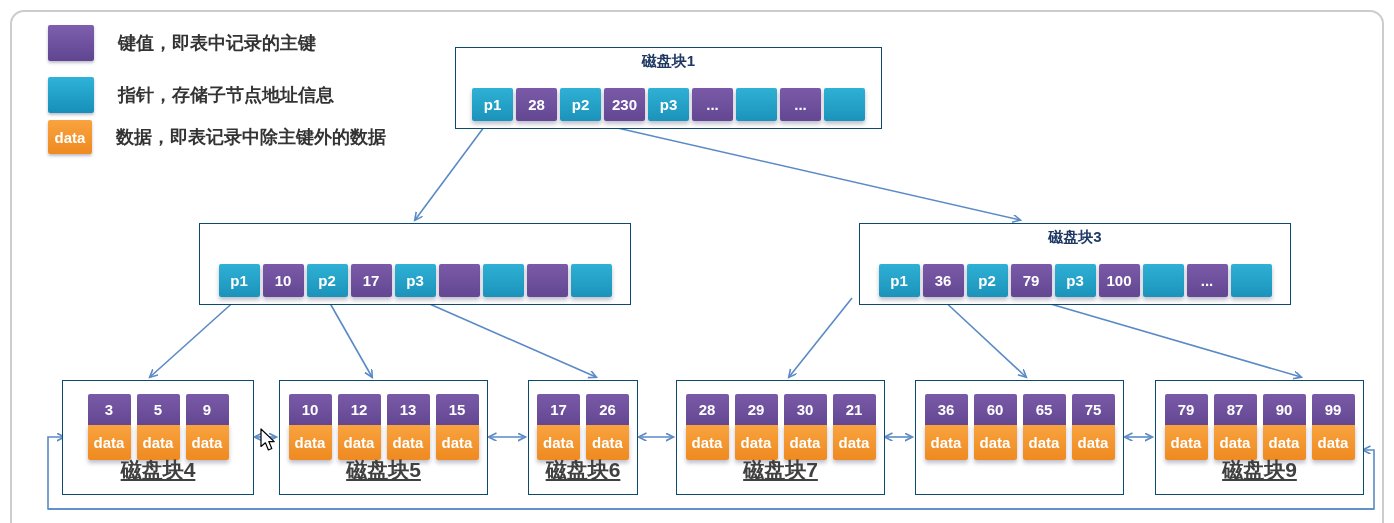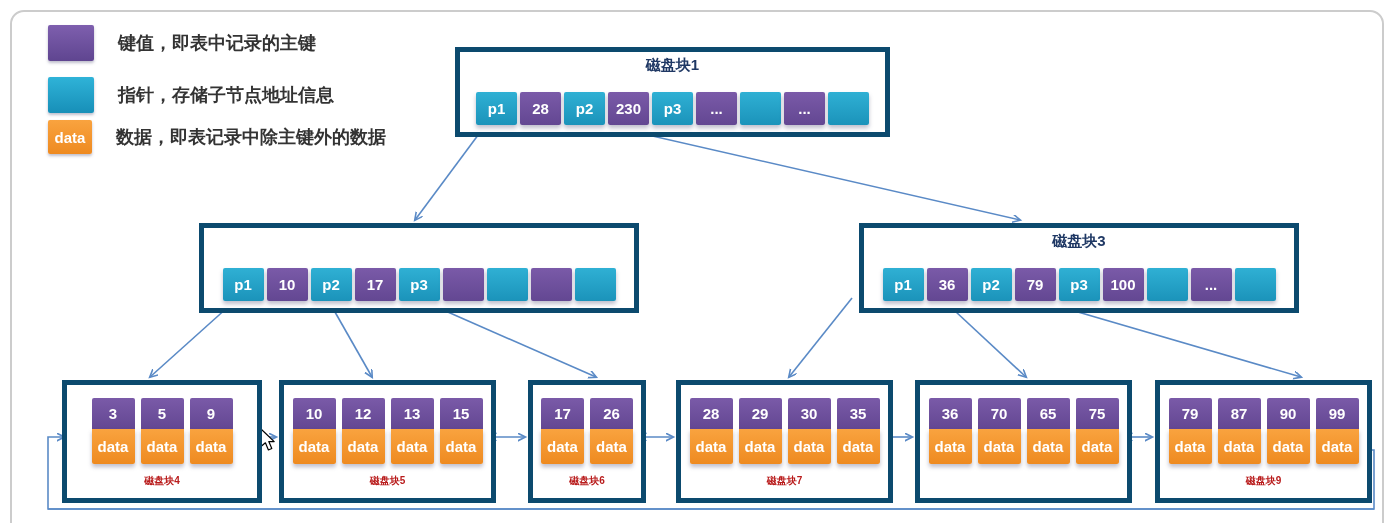--- a/index.html
+++ b/index.html
@@ -17,42 +17,42 @@
     width:46px; height:36px; border-radius:2px; flex:0 0 auto;
     box-shadow:0 2px 3px rgba(70,70,110,.35);
     display:flex; align-items:center; justify-content:center;
     color:#fff; font-size:15px; font-weight:700;
   }
   .swatch.key     { background:linear-gradient(#7e5fae,#5f4590); }
   .swatch.pointer { background:linear-gradient(#2fb3d8,#178fb8); }
   .swatch.data    { background:linear-gradient(#f9a33f,#ee8a20); width:44px; height:34px; }
   .legend-label { margin-left:24px; font-size:18px; font-weight:700; color:#333333; white-space:nowrap; }
   
-  .node { position:absolute; border:5px solid #0c4a6e; background:#ffffff; }
+  .node { position:absolute; border:1px solid #0c4a6e; background:#ffffff; }
   .node-title {
     position:absolute; top:4px; left:0; right:0; text-align:center;
     font-size:15px; font-weight:700; color:#1f3864; white-space:nowrap;
   }
   .cells { position:absolute; top:40px; left:0; right:0; display:flex; justify-content:center; gap:3px; }
   .cell {
     width:41px; height:33px; border-radius:2px;
     display:flex; align-items:center; justify-content:center;
     color:#ffffff; font-size:15px; font-weight:700;
     box-shadow:0 3px 4px rgba(70,70,110,.35);
   }
   .cell.key     { background:linear-gradient(#7a5aa8,#634792); }
   .cell.pointer { background:linear-gradient(#2fb0d4,#1b93ba); }
   
   .leaf-row { position:absolute; top:13px; left:0; right:0; display:flex; justify-content:center; gap:6px; }
   .entry { display:flex; flex-direction:column; }
   .entry .kcell { width:43px; height:31px; border-radius:2px 2px 0 0; background:linear-gradient(#7a5aa8,#634792); box-shadow:none; }
   .entry .dcell { width:43px; height:35px; border-radius:0 0 2px 2px; background:linear-gradient(#f9a33f,#ee8a20); box-shadow:0 3px 4px rgba(70,70,110,.35); }
   .leaf-label {
     position:absolute; bottom:10px; left:0; right:0; text-align:center;
-    font-size:10px; font-weight:700; color:#b91c1c; white-space:nowrap;
+    font-size:21px; font-weight:700; color:#404040; text-decoration:underline; white-space:nowrap;
   }
   .arrows { position:absolute; left:0; top:0; pointer-events:none; }
 </style>
 </head>
 <body>
 
 <div class="stage">
   <div class="frame"></div>
 
   <div class="legend-row" style="left:48px; top:25px;">
@@ -200,34 +200,34 @@
         </div>
         <div class="entry">
           <div class="cell kcell">29</div>
           <div class="cell dcell">data</div>
         </div>
         <div class="entry">
           <div class="cell kcell">30</div>
           <div class="cell dcell">data</div>
         </div>
         <div class="entry">
-          <div class="cell kcell">35</div>
+          <div class="cell kcell">21</div>
           <div class="cell dcell">data</div>
         </div>
       </div>
     <div class="leaf-label">磁盘块7</div>
   </div>
   <div class="node" style="left:915px; top:380px; width:207px; height:113px;">
     <div class="leaf-row">
         <div class="entry">
           <div class="cell kcell">36</div>
           <div class="cell dcell">data</div>
         </div>
         <div class="entry">
-          <div class="cell kcell">70</div>
+          <div class="cell kcell">60</div>
           <div class="cell dcell">data</div>
         </div>
         <div class="entry">
           <div class="cell kcell">65</div>
           <div class="cell dcell">data</div>
         </div>
         <div class="entry">
           <div class="cell kcell">75</div>
           <div class="cell dcell">data</div>
         </div>

